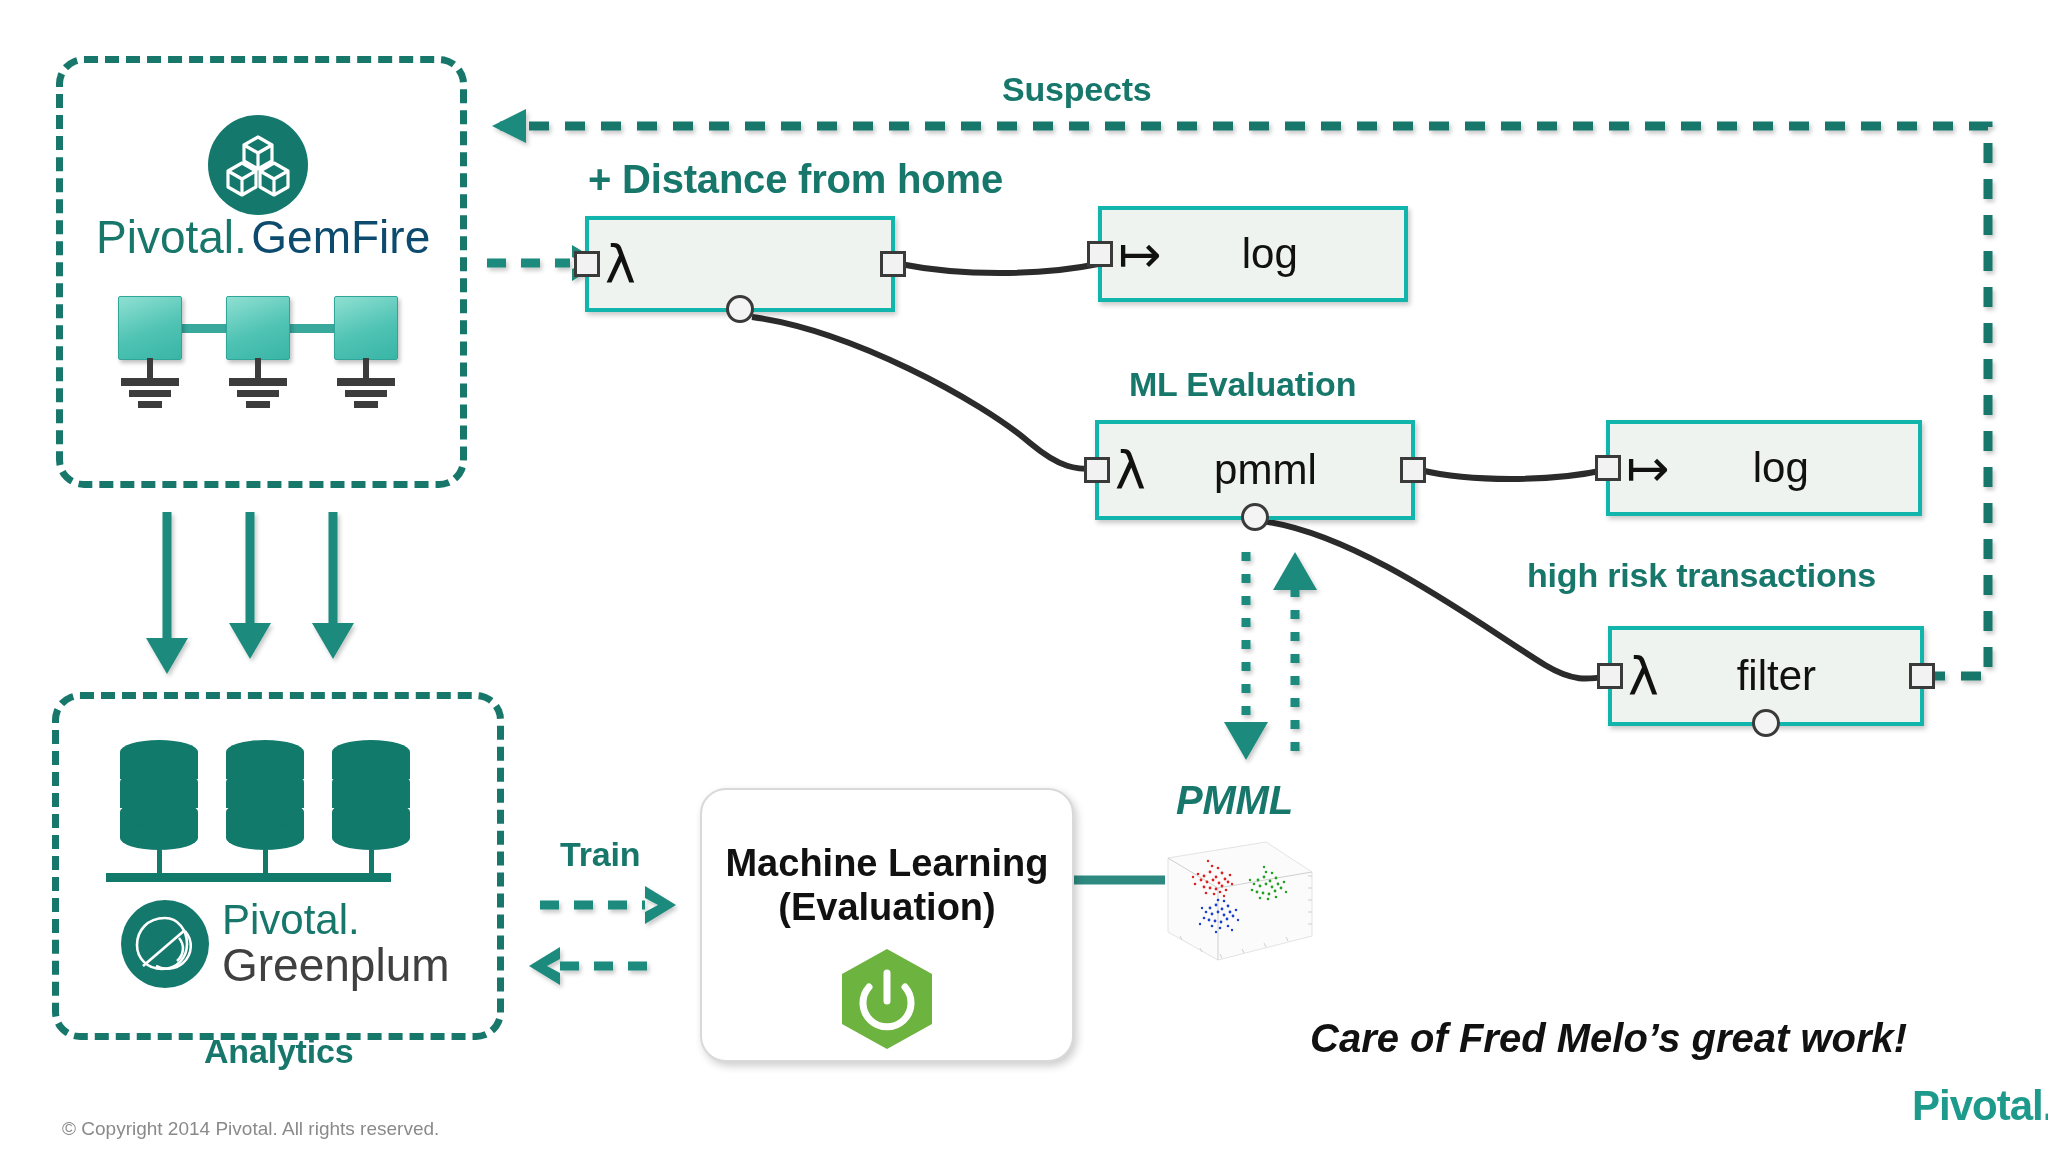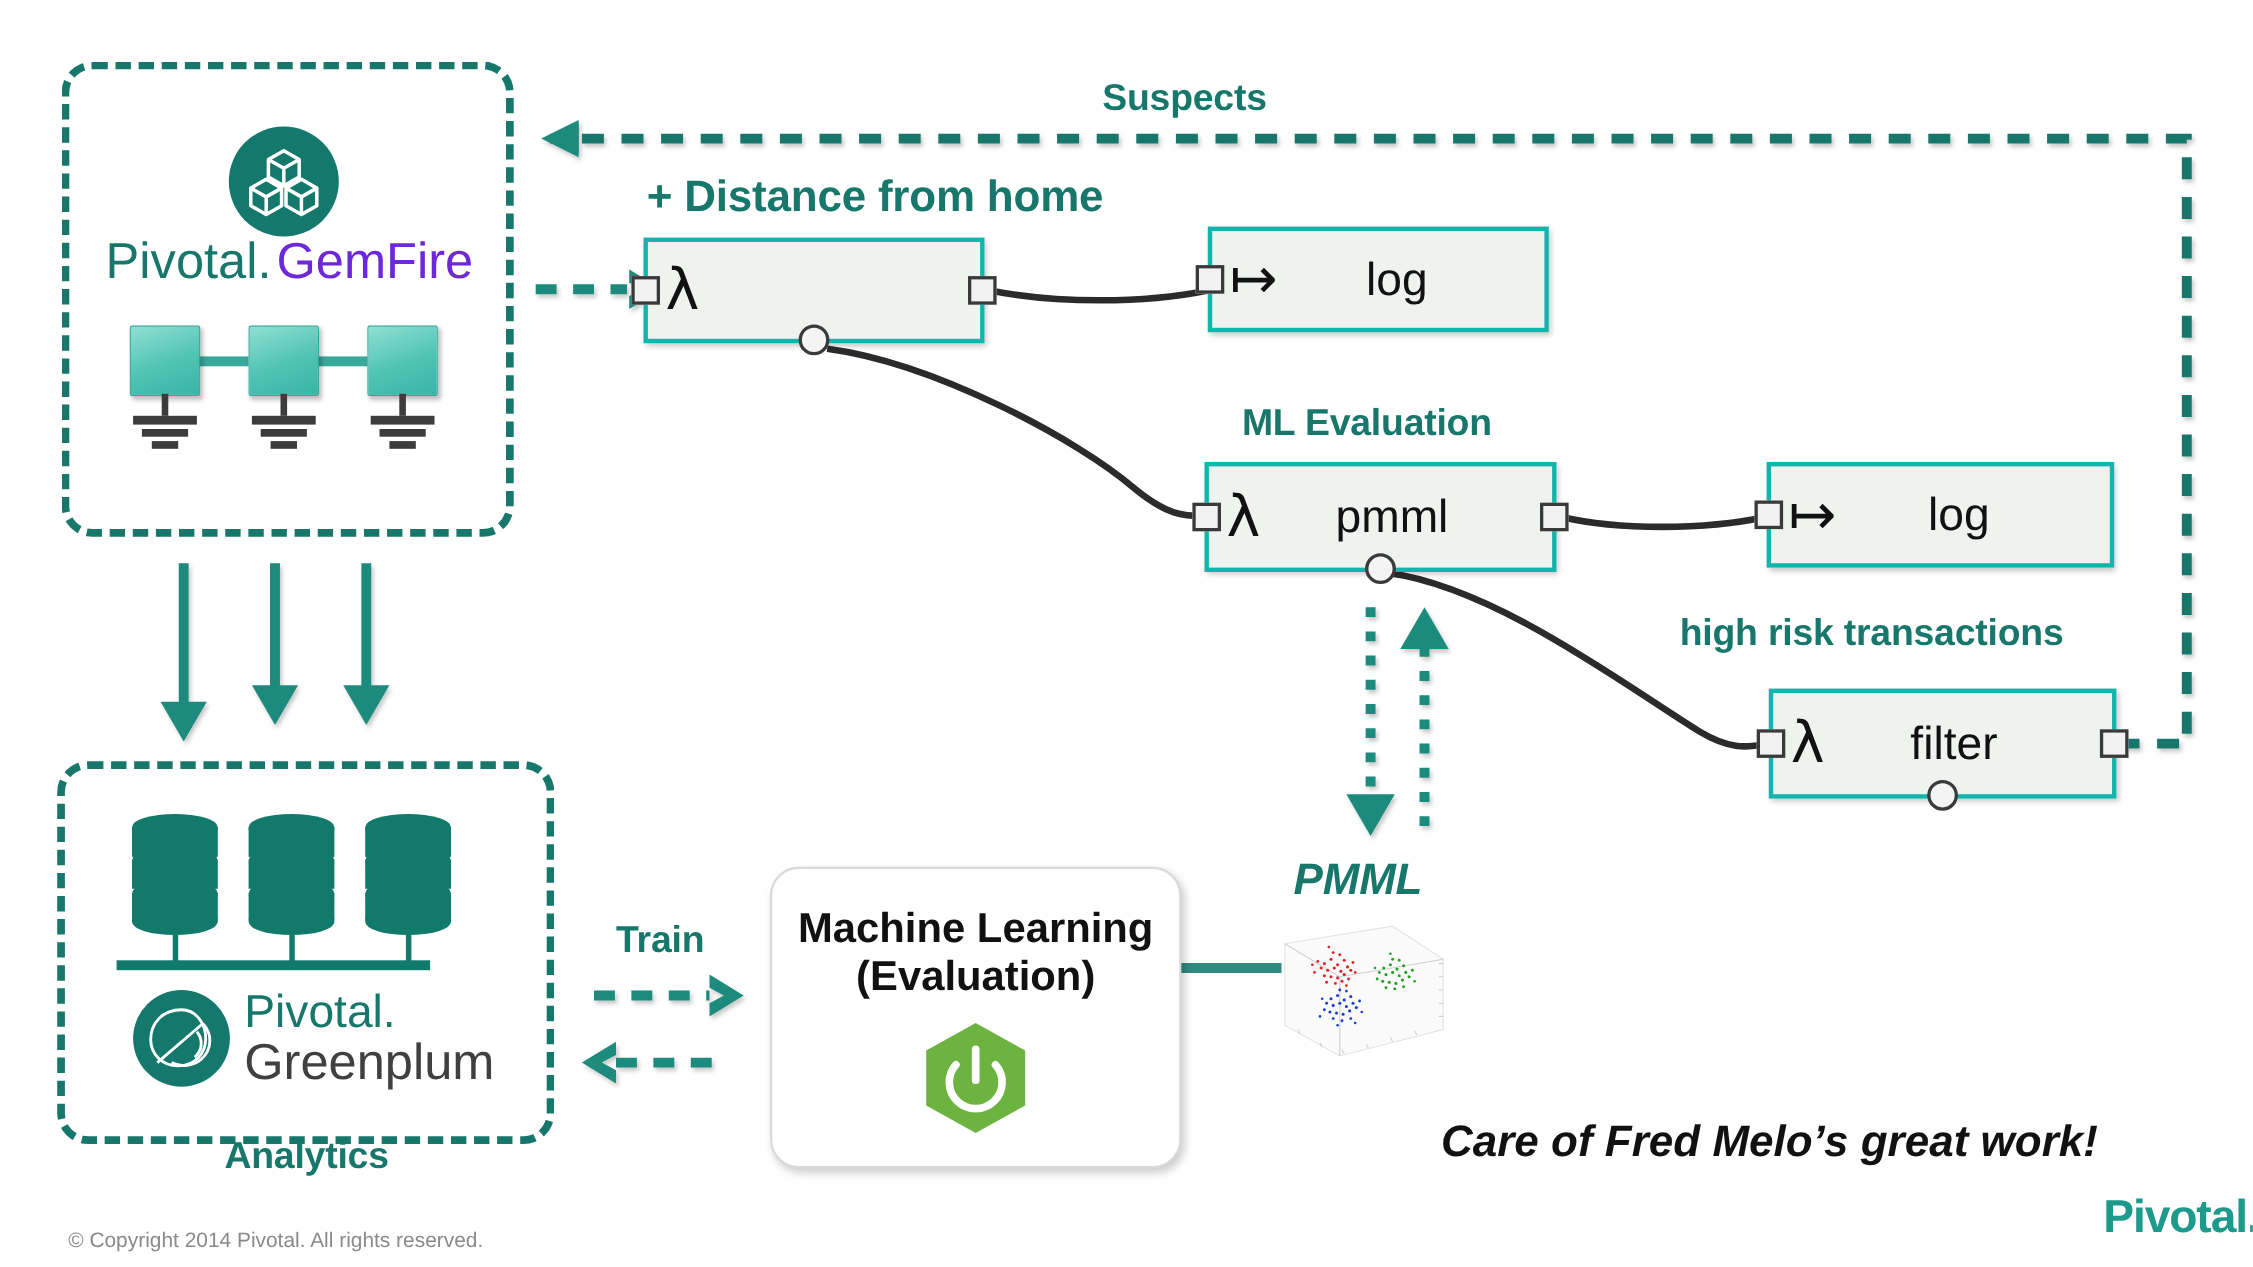--- a/index.html
+++ b/index.html
@@ -180,21 +180,21 @@
         <path d="M34 48 L48 56 L48 72 L34 80 L20 72 L20 56 Z"></path>
         <path d="M20 56 L34 64 L48 56 M34 64 L34 80"></path>
         <path d="M66 48 L80 56 L80 72 L66 80 L52 72 L52 56 Z"></path>
         <path d="M52 56 L66 64 L80 56 M66 64 L66 80"></path>
       </g>
     </svg>
   </div>
 
   <div class="abs" style="left:96px;top:210px;width:320px;text-align:center;white-space:nowrap;">
     <span style="font-size:46px;font-weight:500;color:#17776b;font-family:'Liberation Sans',sans-serif;">Pivotal</span><span style="font-size:46px;color:#17776b;">.</span>
-    <span style="font-size:46px;font-weight:400;color:#6d28d9;font-family:'Liberation Sans',sans-serif;">GemFire</span>
+    <span style="font-size:46px;font-weight:400;color:#0c4a6e;font-family:'Liberation Sans',sans-serif;">GemFire</span>
   </div>
 
   <div class="abs" style="left:118px;top:296px;width:280px;height:120px;">
     <div class="srvlink" style="left:62px;top:28px;width:46px;"></div>
     <div class="srvlink" style="left:170px;top:28px;width:46px;"></div>
     <div class="srv" style="left:0px;top:0px;"></div>
     <div class="srv" style="left:108px;top:0px;"></div>
     <div class="srv" style="left:216px;top:0px;"></div>
     <div class="stand" style="left:29px;top:62px;width:6px;height:20px;"></div>
     <div class="stand" style="left:3px;top:82px;width:58px;height:8px;"></div>
@@ -300,21 +300,21 @@
 
   <div class="node" style="left:1608px;top:626px;width:316px;height:100px;">
     <span class="glyph">λ</span>
     <span class="nlabel">filter</span>
     <span class="port left"></span>
     <span class="port right"></span>
     <span class="port tap"></span>
   </div>
 
   <div class="mlbox" style="left:700px;top:788px;width:370px;height:270px;">
-    <div class="mltitle" style="margin-top:32px;">Machine Learning</div>
+    <div class="mltitle" style="margin-top:51px;">Machine Learning</div>
     <div class="mltitle">(Evaluation)</div>
     <svg width="112" height="112" viewBox="0 0 112 112" style="margin-top:14px;">
       <polygon points="56,6 101,31 101,81 56,106 11,81 11,31" fill="#6db33f"></polygon>
       <g fill="none" stroke="#ffffff" stroke-width="7" stroke-linecap="round">
         <path d="M38 44 A24 24 0 1 0 74 44"></path>
         <line x1="56" y1="30" x2="56" y2="58"></line>
       </g>
     </svg>
   </div>
 

